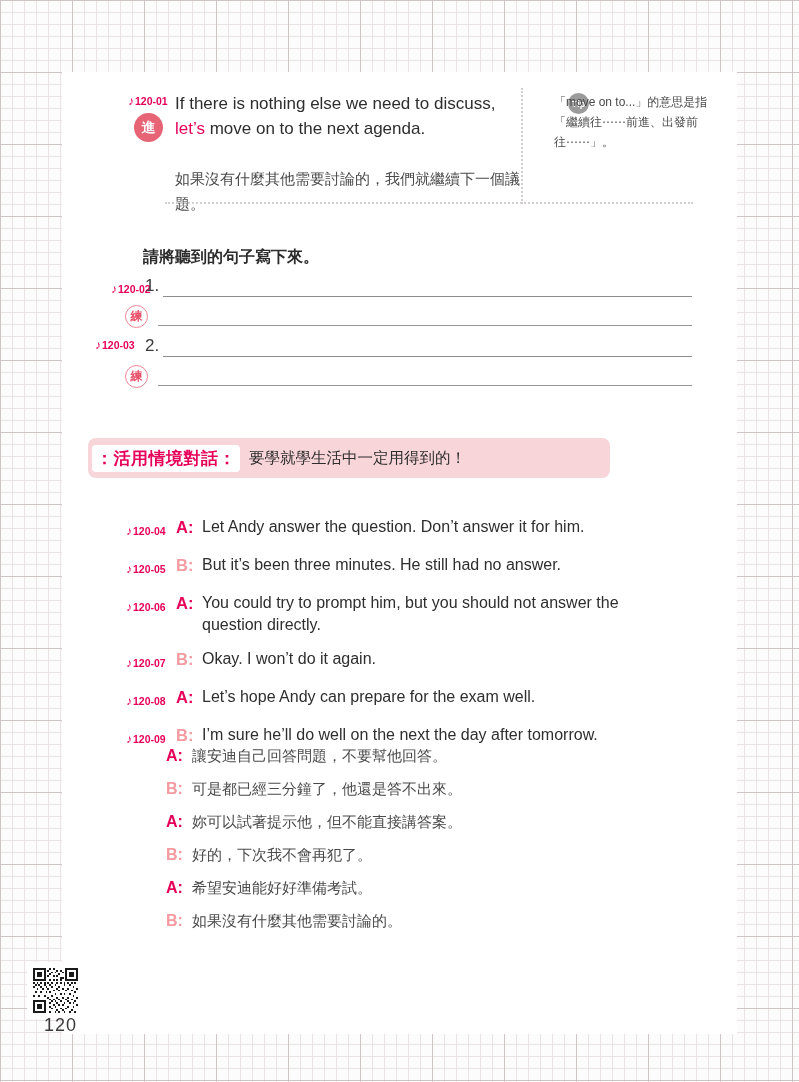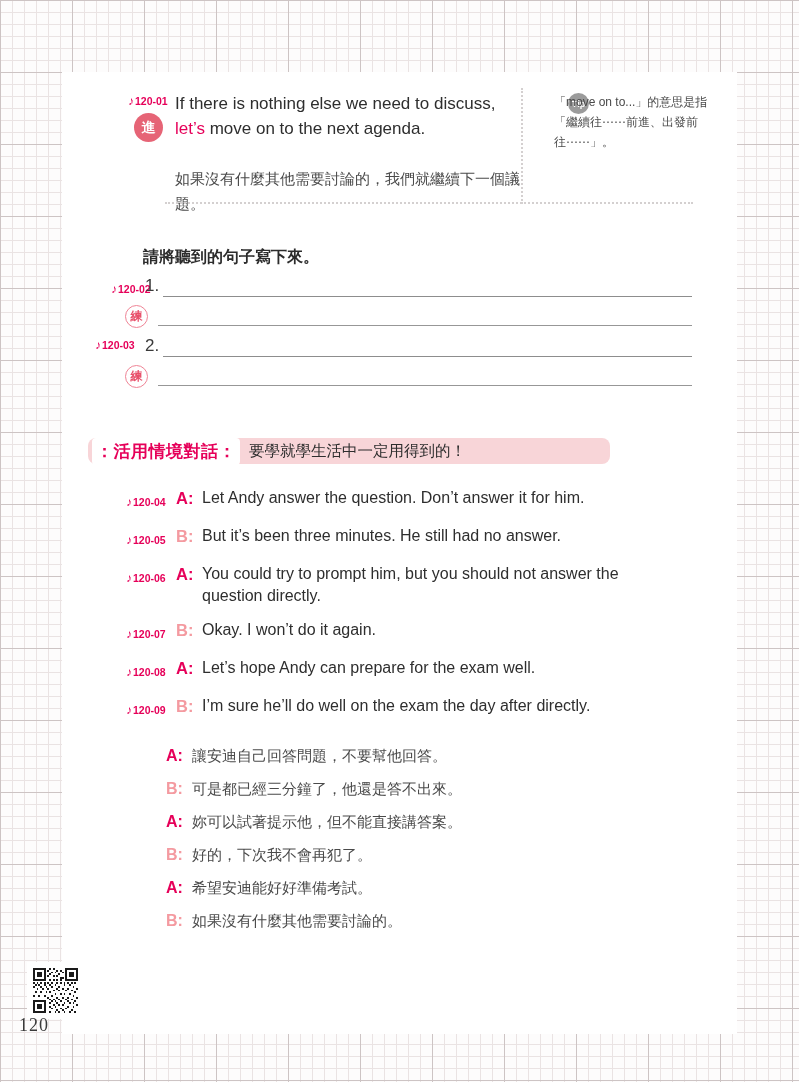--- a/index.html
+++ b/index.html
@@ -75,51 +75,51 @@
   #line2{ top:233px; } #line4{ top:293px; }
   .badge-lian{
     position:absolute; left:63px; width:23px; height:23px;
     border:1.5px solid #ef8496; border-radius:50%;
     color:#e8506a; font-size:12px; font-weight:bold;
     display:flex; align-items:center; justify-content:center; background:#fff;
   }
   #b1{ top:233px; } #b2{ top:293px; }
   
   .sec-header{
-    position:absolute; left:26px; top:366px; width:522px; height:26px;
+    position:absolute; left:26px; top:366px; width:522px; height:40px;
     background:#f8d5d8; border-radius:8px;
     display:flex; align-items:center; gap:9px; padding-left:4px;
   }
   .sec-title{
     background:#fff; border-radius:4px; padding:2px 4px;
     color:#e60059; font-size:17px; font-weight:bold; letter-spacing:0.5px;
   }
   .sec-sub{ font-size:15.5px; color:#2e2e2e; }
   
-  #dialog{ position:absolute; left:64px; top:415px; width:596px; }
+  #dialog{ position:absolute; left:64px; top:444px; width:596px; }
   .dlg{ display:flex; margin-bottom:12px; line-height:22px; }
   .dlg .track{ width:50px; padding-top:4px; flex:none; }
   .spk{ font-weight:bold; font-size:16.5px; width:26px; flex:none; }
   .spk.a{ color:#e60059; }
   .spk.b{ color:#f49aa0; }
   .dlg .txt{ font-size:16px; color:#2e2e2e; max-width:470px; }
   
   #trans{ position:absolute; left:104px; top:672px; }
   .tr{ display:flex; margin-bottom:10px; line-height:23px; }
   .tr .spk{ font-size:16px; width:26px; }
   .tr .txt{ font-size:15px; color:#4a4a4a; }
   
   .qr{
     position:absolute; left:27px; top:962px; width:57px; height:57px;
     background:#fff; padding:6px;
   }
   .qr svg{ width:45px; height:45px; display:block; }
   #page-num{
-    position:absolute; left:19px; top:1015px;
-    font-size:18px; color:#3a3a3a; letter-spacing:1px;font-family:Liberation Serif, serif;
+    position:absolute; left:44px; top:1015px;
+    font-size:18px; color:#3a3a3a; letter-spacing:1px;
   }
 </style>
 </head>
 <body>
 
 <div class="card">
 
   <div id="ex-track" class="track">
     <span class="note">♪</span><span>120-01</span>
   </div>
@@ -184,21 +184,21 @@
       <span class="txt">Okay. I won’t do it again.</span>
     </div>
     <div class="dlg">
       <span class="track"><span class="note">♪</span><span>120-08</span></span>
       <span class="spk a">A:</span>
       <span class="txt">Let’s hope Andy can prepare for the exam well.</span>
     </div>
     <div class="dlg">
       <span class="track"><span class="note">♪</span><span>120-09</span></span>
       <span class="spk b">B:</span>
-      <span class="txt">I’m sure he’ll do well on the exam the day after directly.</span>
+      <span class="txt">I’m sure he’ll do well on the next the day after tomorrow.</span>
     </div>
   </div>
 
   <div id="trans">
     <div class="tr">
       <span class="spk a">A:</span>
       <span class="txt">讓安迪自己回答問題，不要幫他回答。</span>
     </div>
     <div class="tr">
       <span class="spk b">B:</span>

